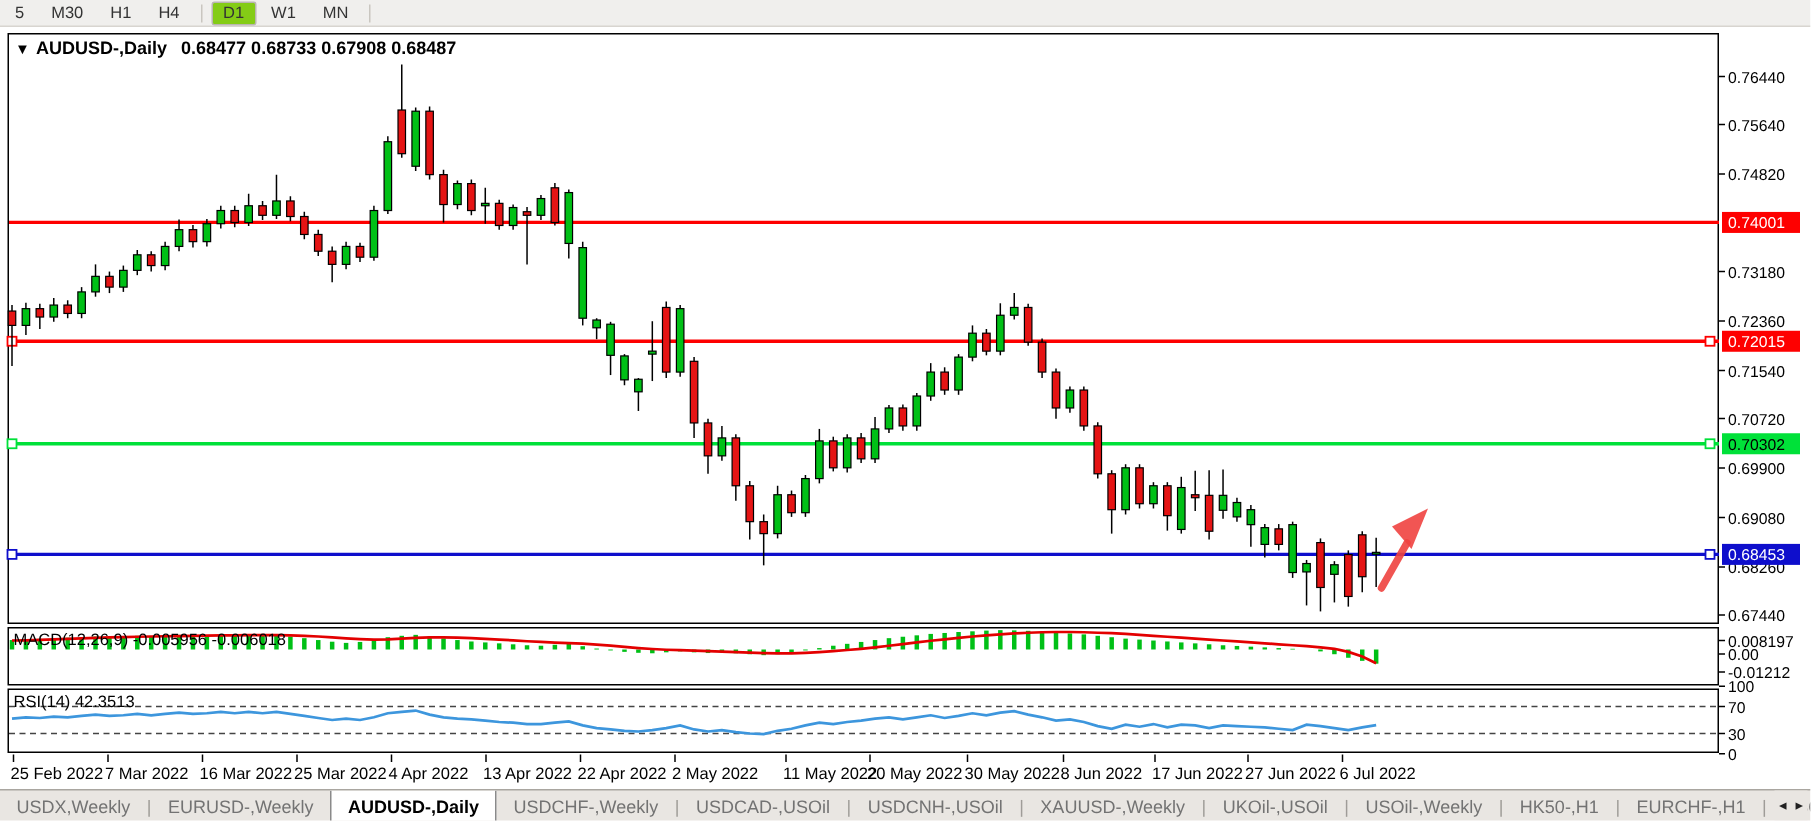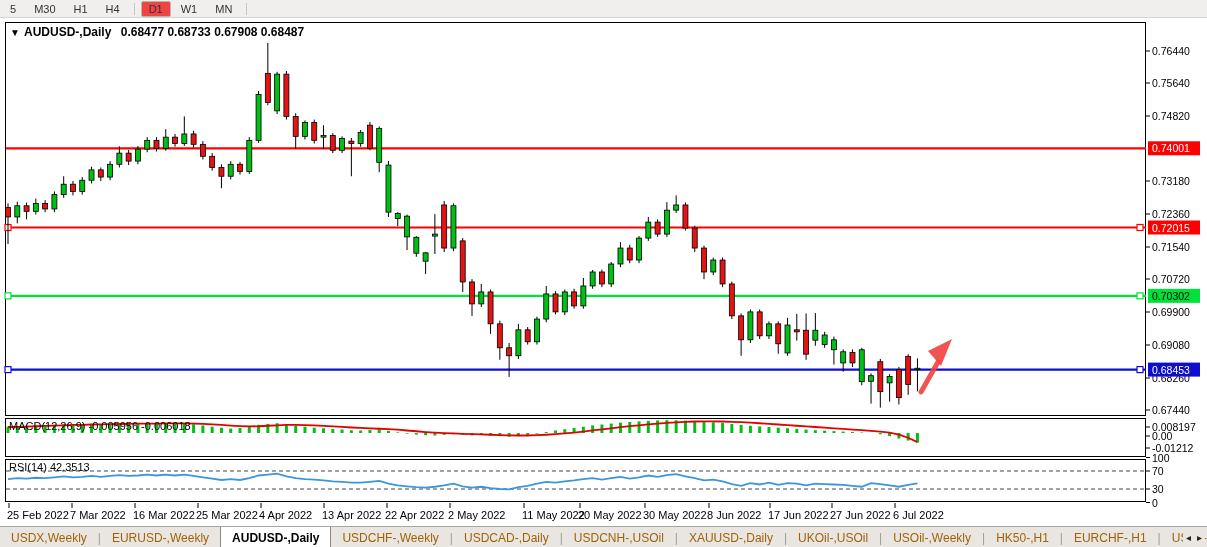--- a/index.html
+++ b/index.html
@@ -2,28 +2,28 @@
 <html><head>
 <meta charset="utf-8">
 <style>
   html,body{margin:0;padding:0;}
   .screen{position:relative;width:1207px;height:547px;background:#ffffff;
     font-family:"Liberation Sans",sans-serif;overflow:hidden;-webkit-font-smoothing:antialiased;}
   
   .tf-bar{position:absolute;left:0;top:0;width:1207px;height:18px;background:#f0efed;
     border-bottom:1px solid #d8d5d0;display:flex;align-items:center;gap:2px;padding-left:2px;box-sizing:border-box;}
   .tf-btn{font-size:11px;color:#333;padding:1px 7px;border:1px solid transparent;border-radius:2px;cursor:default;}
-  .tf-btn.active{background:#ef4444;border:1px solid #b9b6b0;}
+  .tf-btn.active{background:#84cc16;border:1px solid #b9b6b0;}
   .tf-div{width:1px;height:12px;background:#c9c6c0;margin:0 4px;}
   
   #chart-svg{position:absolute;left:0;top:19px;}
   
   .tab-bar{position:absolute;left:0;top:526px;width:1207px;height:21px;background:#e9e6e2;
     border-top:1px solid #a9a6a0;display:flex;align-items:stretch;white-space:nowrap;overflow:hidden;}
-  .tab{display:flex;align-items:center;padding:0 11px;font-size:12px;color:#a16207;position:relative;cursor:default;}
+  .tab{display:flex;align-items:center;padding:0 11px;font-size:12px;color:#737373;position:relative;cursor:default;}
   .tab.active{background:#ffffff;font-weight:bold;color:#000;border-left:1px solid #8a8a8a;border-right:1px solid #8a8a8a;}
   .tab-sep{display:flex;align-items:center;color:#9f9c98;font-size:12px;}
   .tab-scroll{position:absolute;right:2px;top:527px;height:20px;display:flex;align-items:center;gap:6px;
     font-size:10px;color:#222;background:#e9e6e2;padding:0 3px;}
   .tab-scroll span{cursor:default;}
   text{font-family:"Liberation Sans",sans-serif;}
 </style>
 </head>
 <body>
 
@@ -464,25 +464,25 @@
     <text x="9" y="452" font-size="11" fill="#000">RSI(14) 42.3513</text>
   </svg>
 
   <div class="tab-bar">
       <div class="tab">USDX,Weekly</div>
       <div class="tab-sep">|</div>
       <div class="tab">EURUSD-,Weekly</div>
       <div class="tab active">AUDUSD-,Daily</div>
       <div class="tab">USDCHF-,Weekly</div>
       <div class="tab-sep">|</div>
-      <div class="tab">USDCAD-,Daily</div>
+      <div class="tab">USDCAD-,USOil</div>
       <div class="tab-sep">|</div>
       <div class="tab">USDCNH-,USOil</div>
       <div class="tab-sep">|</div>
-      <div class="tab">XAUUSD-,Daily</div>
+      <div class="tab">XAUUSD-,Weekly</div>
       <div class="tab-sep">|</div>
       <div class="tab">UKOil-,USOil</div>
       <div class="tab-sep">|</div>
       <div class="tab">USOil-,Weekly</div>
       <div class="tab-sep">|</div>
       <div class="tab">HK50-,H1</div>
       <div class="tab-sep">|</div>
       <div class="tab">EURCHF-,H1</div>
       <div class="tab-sep">|</div>
       <div class="tab">USOil-,H</div>

